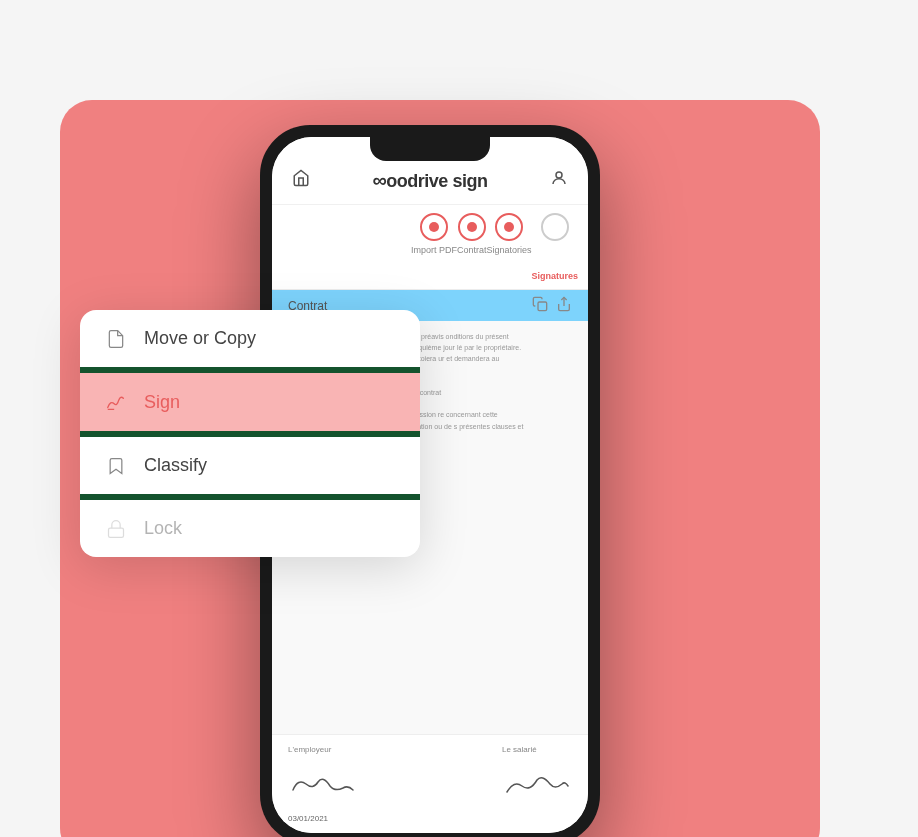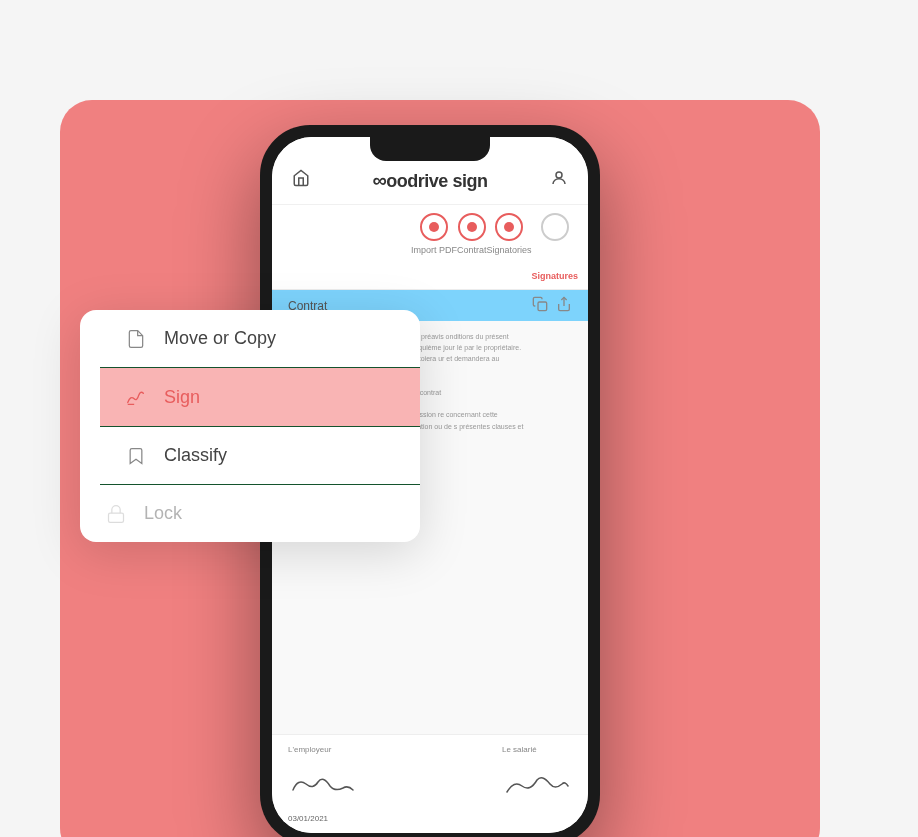--- a/index.html
+++ b/index.html
@@ -240,22 +240,21 @@
     .menu-item {
       display: flex;
       align-items: center;
       gap: 16px;
       padding: 18px 24px;
       cursor: pointer;
       transition: background 0.15s;
     }
 
     .menu-item:not(:last-child) {
-      border-bottom: 1px solid #14532d;
-      margin-left: 20px;
+      border-bottom: 6px solid #14532d;
     }
 
     .menu-item.active {
       background: #f9b4b4;
     }
 
     .menu-item.disabled {
       opacity: 0.4;
     }
 

